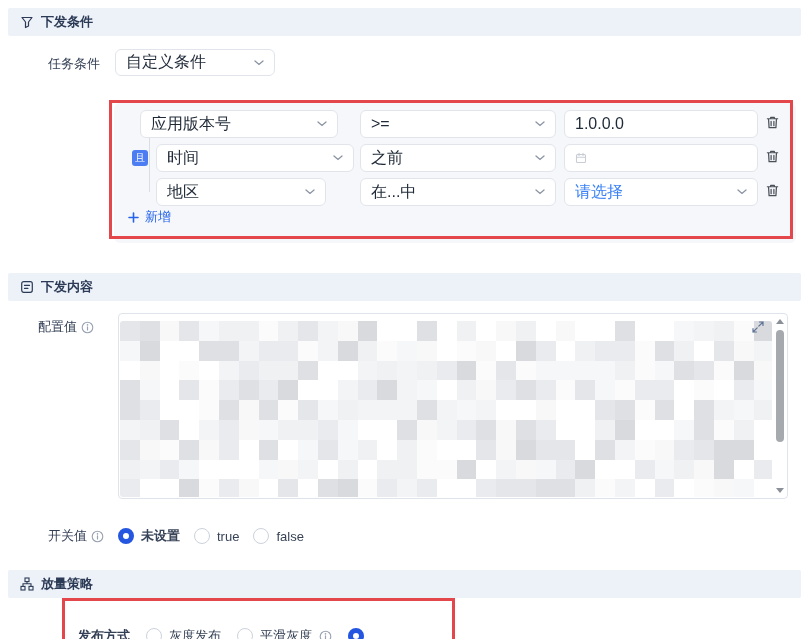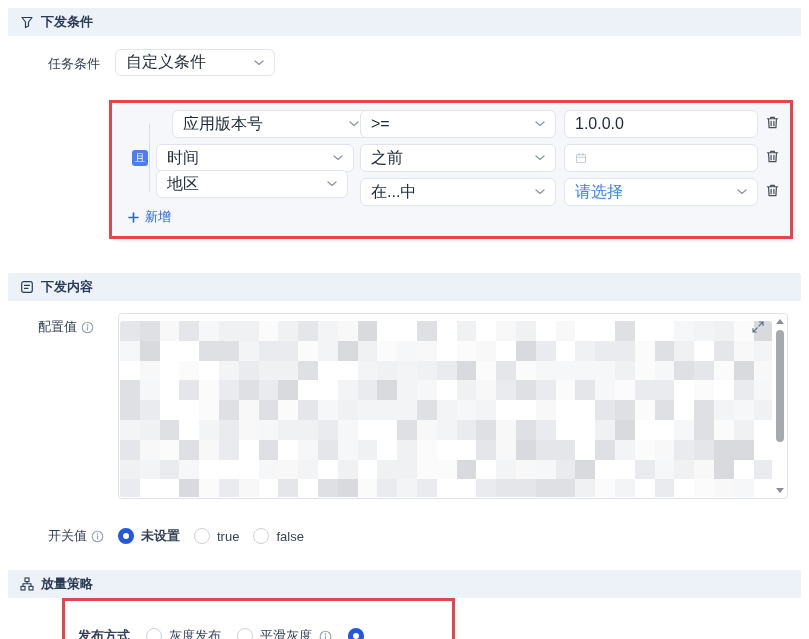--- a/index.html
+++ b/index.html
@@ -66,21 +66,21 @@
   <span class="grow">自定义条件</span>
   <svg width="10" height="6" viewBox="0 0 10 6">
     <path d="M1 1l4 3.5L9 1" stroke="#8a93a3" stroke-width="1.3" fill="none" stroke-linecap="round"></path>
   </svg>
 </div>
 
 <div class="abs panel" style="left:114px;top:103px;width:682px;height:140px;"></div>
 <div class="abs vline" style="left:149px;top:124px;height:68px;"></div>
 <div class="abs badge" style="left:132px;top:150px;">且</div>
 
-<div class="abs box" style="left:172px;top:110px;width:198px;">
+<div class="abs box" style="left:140px;top:110px;width:198px;">
   <span class="grow">应用版本号</span>
   <svg width="10" height="6" viewBox="0 0 10 6">
       <path d="M1 1l4 3.5L9 1" stroke="#8a93a3" stroke-width="1.3" fill="none" stroke-linecap="round"></path>
     </svg>
 </div>
 <div class="abs box" style="left:360px;top:110px;width:196px;">
   <span class="grow">&gt;=</span>
   <svg width="10" height="6" viewBox="0 0 10 6">
       <path d="M1 1l4 3.5L9 1" stroke="#8a93a3" stroke-width="1.3" fill="none" stroke-linecap="round"></path>
     </svg>
@@ -111,21 +111,21 @@
     <rect x="1.5" y="2.5" width="9" height="8" rx="1" stroke="#c8cdd6" fill="none" stroke-width="1.1"></rect>
     <path d="M1.5 5.2h9M4 1.3v2.2M8 1.3v2.2" stroke="#c8cdd6" stroke-width="1.1" fill="none" stroke-linecap="round"></path>
   </svg>
 </div>
 <div class="abs" style="left:765px;top:149px;cursor:pointer;">
   <svg width="15" height="15" viewBox="0 0 14 14">
     <path d="M2.2 3.5h9.6M5.3 3.5V2.2h3.4v1.3M3.3 3.5l.5 8.3h6.4l.5-8.3M5.7 6v4M8.3 6v4" stroke="#4a4f58" stroke-width="1.15" fill="none" stroke-linecap="round" stroke-linejoin="round"></path>
   </svg>
 </div>
 
-<div class="abs box" style="left:156px;top:170px;width:192px;">
+<div class="abs box" style="left:156px;top:178px;width:170px;">
   <span class="grow">地区</span>
   <svg width="10" height="6" viewBox="0 0 10 6">
       <path d="M1 1l4 3.5L9 1" stroke="#8a93a3" stroke-width="1.3" fill="none" stroke-linecap="round"></path>
     </svg>
 </div>
 <div class="abs box" style="left:360px;top:178px;width:196px;">
   <span class="grow">在...中</span>
   <svg width="10" height="6" viewBox="0 0 10 6">
       <path d="M1 1l4 3.5L9 1" stroke="#8a93a3" stroke-width="1.3" fill="none" stroke-linecap="round"></path>
     </svg>

